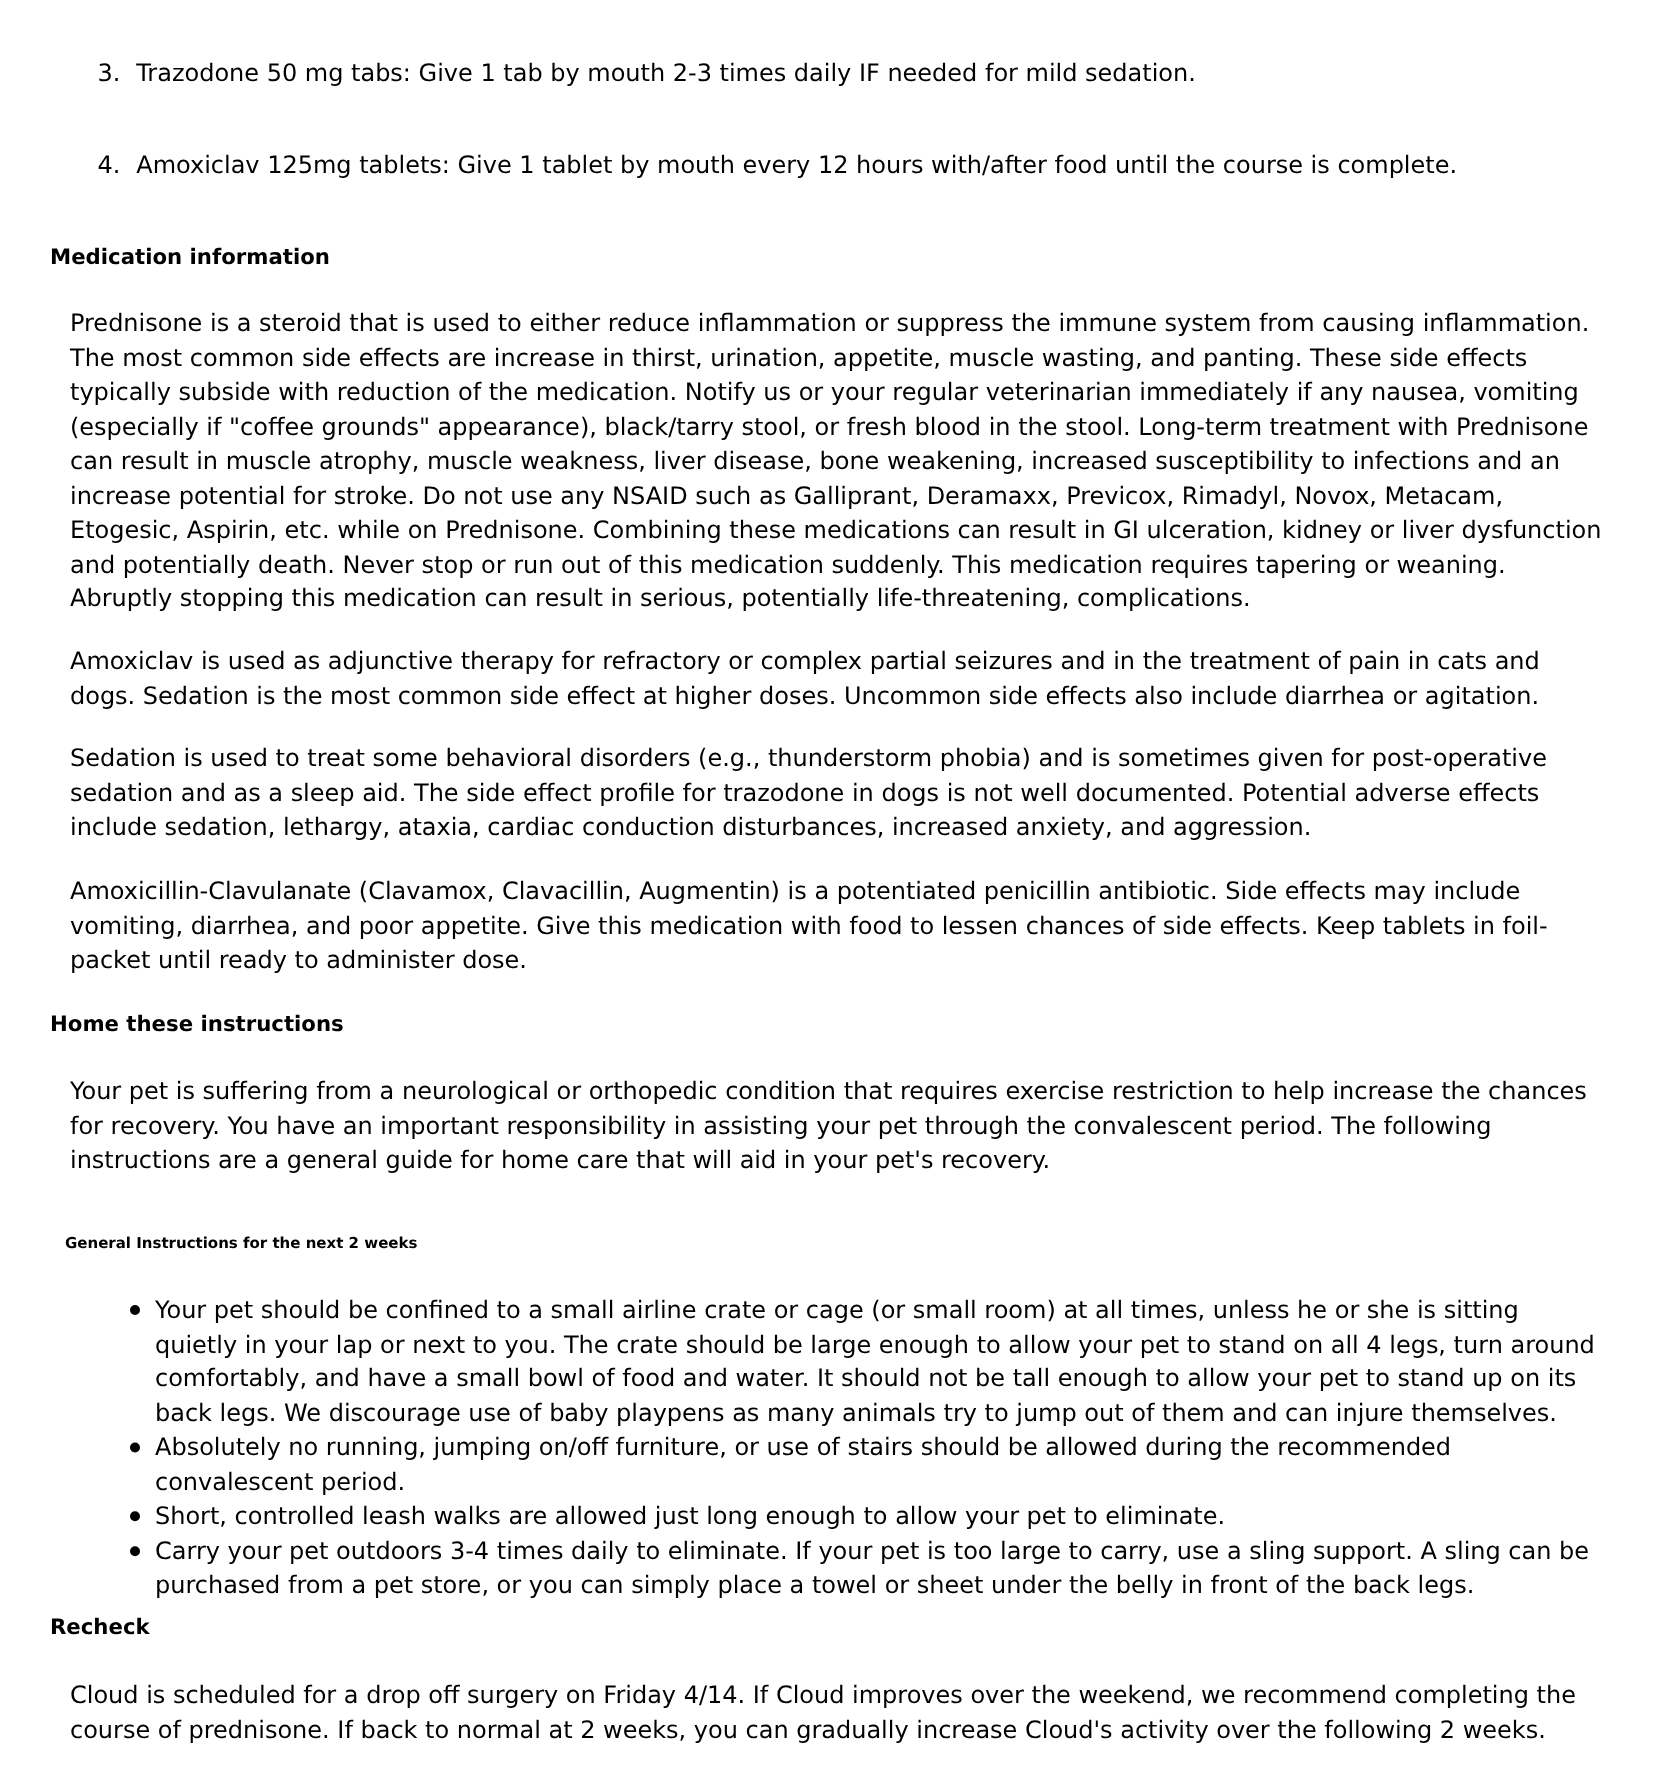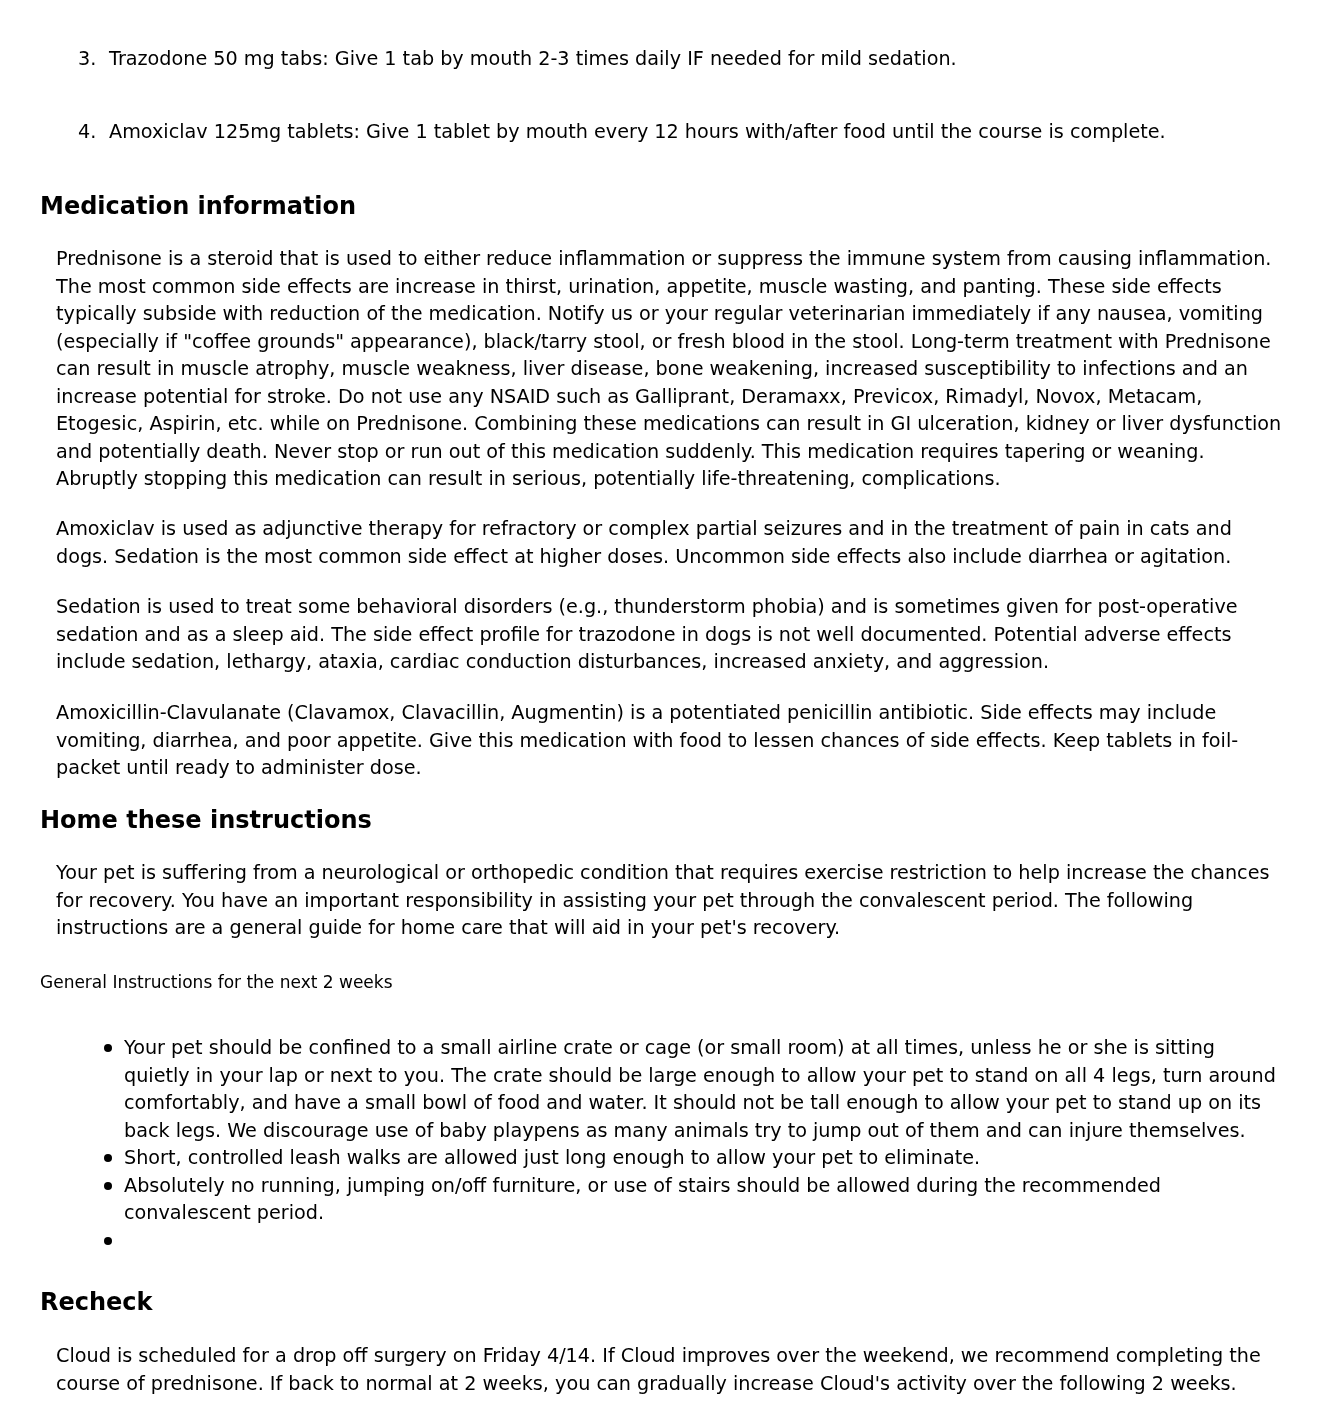--- a/index.html
+++ b/index.html
@@ -15,25 +15,25 @@
   .page { position: relative; padding: 0 40px; }
   ol.dose-list {
     margin: 0; padding: 0; list-style: none;
     position: absolute; left: 78px; top: 45px; width: 1200px;
   }
   ol.dose-list li { position: relative; padding-left: 31px; height: 27.5px; }
   ol.dose-list li + li { margin-top: 45.5px; }
   ol.dose-list .num { position: absolute; left: 0; top: 0; }
   b, .b { font-weight: normal; }
   h2 {
-    font-size: 24px; font-weight: bold; margin: 0; line-height: 30px;
+    font-size: 17px; font-weight: bold; margin: 0; line-height: 30px;
     position: absolute; left: 40px;
   }
   h3 {
-    font-size: 17px; font-weight: normal; margin: 0; line-height: 27.5px;
+    font-size: 12px; font-weight: bold; margin: 12px; line-height: 27.5px;
     position: absolute; left: 40px;
   }
   p.blk { margin: 0; position: absolute; left: 56px; width: 1230px; }
   ul.bullets {
     margin: 15px; padding: 0; list-style: none;
     position: absolute; left: 86px; top: 1019px; width: 1180px;
   }
   ul.bullets li { position: relative; padding-left: 23px; }
   ul.bullets li .dot {
     position: absolute; left: 3px; top: 10px;
@@ -82,28 +82,29 @@
 
   <h3 style="top:969px">General Instructions for the next 2 weeks</h3>
 
   <ul class="bullets">
     <li>
       <span class="dot"></span>
       <span>Your pet should be confined to a small airline crate or cage (or small room) at all times, unless he or she is sitting quietly in your lap or next to you. The crate should be large enough to allow your pet to stand on all 4 legs, turn around comfortably, and have a small bowl of food and water. It should not be tall enough to allow your pet to stand up on its back legs. We discourage use of baby playpens as many animals try to jump out of them and can injure themselves.</span>
     </li>
     <li>
       <span class="dot"></span>
+      <span>Absolutely no running, jumping on/off furniture, or use of stairs should be allowed during the recommended convalescent period.</span>
+    </li>
+    <li>
+      <span class="dot"></span>
       <span>Short, controlled leash walks are allowed just long enough to allow your pet to eliminate.</span>
     </li>
     <li>
       <span class="dot"></span>
-      <span>Absolutely no running, jumping on/off furniture, or use of stairs should be allowed during the recommended convalescent period.</span>
-    </li>
-    <li>
-      <span class="dot"></span>
+      <span>Carry your pet outdoors 3-4 times daily to eliminate. If your pet is too large to carry, use a sling support. A sling can be purchased from a pet store, or you can simply place a towel or sheet under the belly in front of the back legs.</span>
     </li>
   </ul>
 
   <h2 style="top:1287px">Recheck</h2>
 
   <p class="blk" style="top:1342px">Cloud is scheduled for a drop off surgery on Friday 4/14. If Cloud improves over the weekend, we recommend completing the course of prednisone. If back to normal at 2 weeks, you can gradually increase Cloud's activity over the following 2 weeks.</p>
 
 </div>
 
 </body></html>

